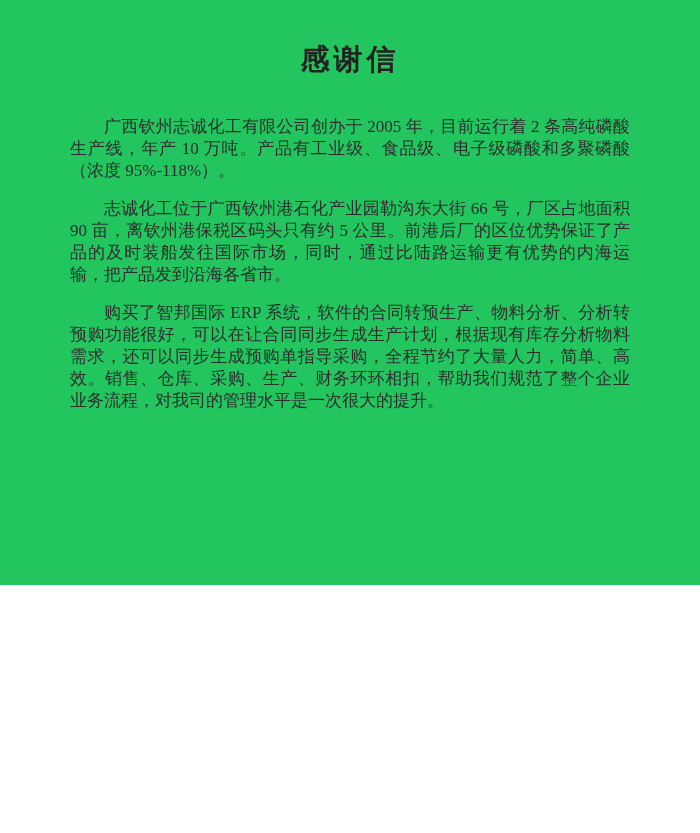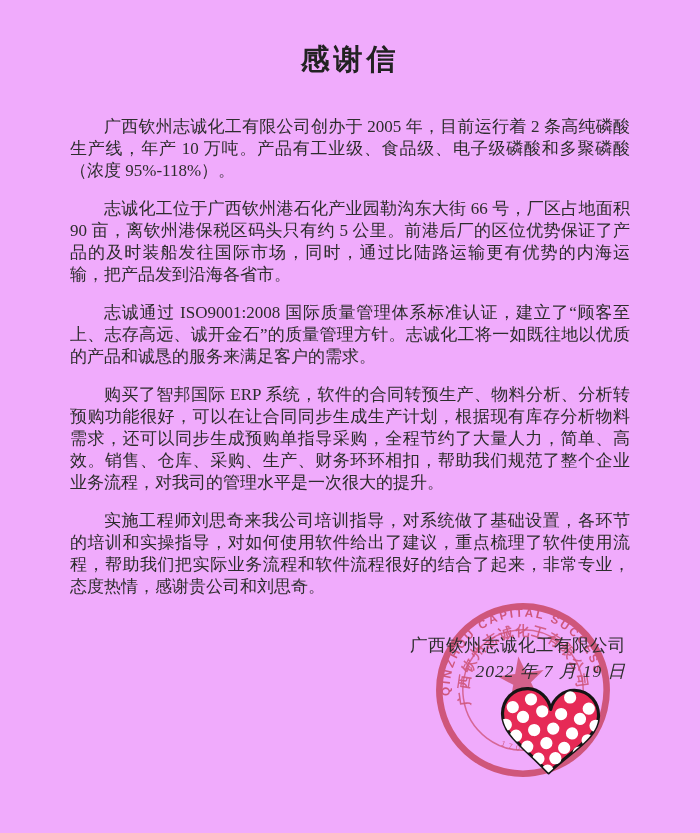--- a/index.html
+++ b/index.html
@@ -1,20 +1,20 @@
 <!DOCTYPE html>
 <html><head>
 <meta charset="utf-8">
 <style>
   html, body { margin: 0; padding: 0; background: #ffffff; }
   .letter {
     position: relative;
     width: 700px;
-    height: 833px;
-    background: #f0abfc;
+    height: 585px;
+    background: #22c55e;
     font-family: "Liberation Serif", "DejaVu Serif", serif;
     color: #2d2d2d;
     overflow: hidden;
   }
   .content { padding: 40px 70px 0 70px; }
   .title {
     font-size: 29px;
     font-weight: 600;
     text-align: center;
     letter-spacing: 4px;
@@ -72,23 +72,21 @@
 </style>
 </head>
 <body>
 
 <div class="letter">
 
   <div class="content">
     <h1 class="title">感谢信</h1>
     <p class="para">广西钦州志诚化工有限公司创办于 2005 年，目前运行着 2 条高纯磷酸生产线，年产 10 万吨。产品有工业级、食品级、电子级磷酸和多聚磷酸（浓度 95%-118%）。</p>
     <p class="para">志诚化工位于广西钦州港石化产业园勒沟东大街 66 号，厂区占地面积 90 亩，离钦州港保税区码头只有约 5 公里。前港后厂的区位优势保证了产品的及时装船发往国际市场，同时，通过比陆路运输更有优势的内海运输，把产品发到沿海各省市。</p>
-    <p class="para">志诚通过 ISO9001:2008 国际质量管理体系标准认证，建立了“顾客至上、志存高远、诚开金石”的质量管理方针。志诚化工将一如既往地以优质的产品和诚恳的服务来满足客户的需求。</p>
     <p class="para">购买了智邦国际 ERP 系统，软件的合同转预生产、物料分析、分析转预购功能很好，可以在让合同同步生成生产计划，根据现有库存分析物料需求，还可以同步生成预购单指导采购，全程节约了大量人力，简单、高效。销售、仓库、采购、生产、财务环环相扣，帮助我们规范了整个企业业务流程，对我司的管理水平是一次很大的提升。</p>
-    <p class="para">实施工程师刘思奇来我公司培训指导，对系统做了基础设置，各环节的培训和实操指导，对如何使用软件给出了建议，重点梳理了软件使用流程，帮助我们把实际业务流程和软件流程很好的结合了起来，非常专业，态度热情，感谢贵公司和刘思奇。</p>
   </div>
 
   <div class="sign">
     <div class="sign-company">广西钦州志诚化工有限公司</div>
     <div class="sign-date">2022 年 7 月 19 日</div>
   </div>
 
   <svg class="stamp" viewBox="0 0 200 200" aria-hidden="true">
     <defs>
       <path id="arcEn" d="M 26.7,126.7 A 78,78 0 1 1 173.3,126.7" fill="none"></path>

